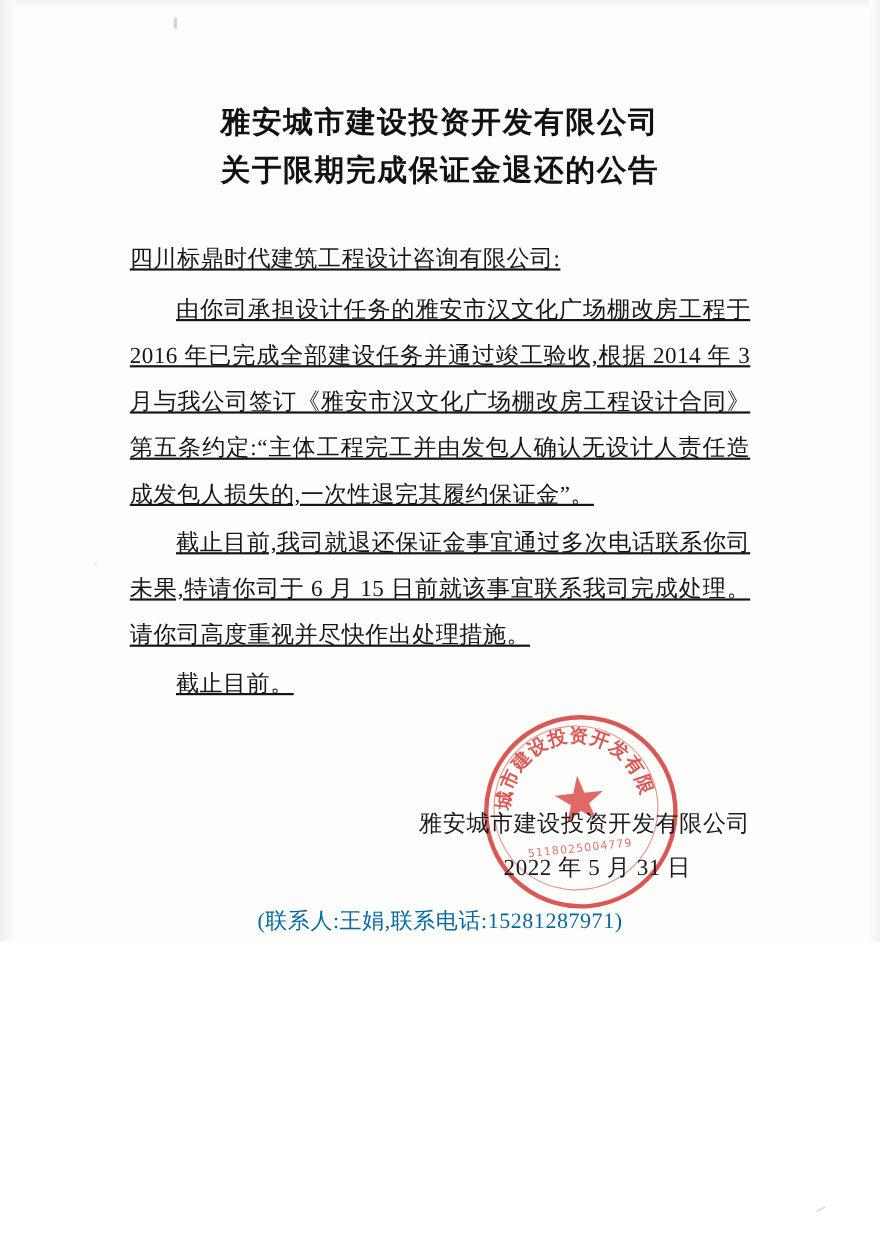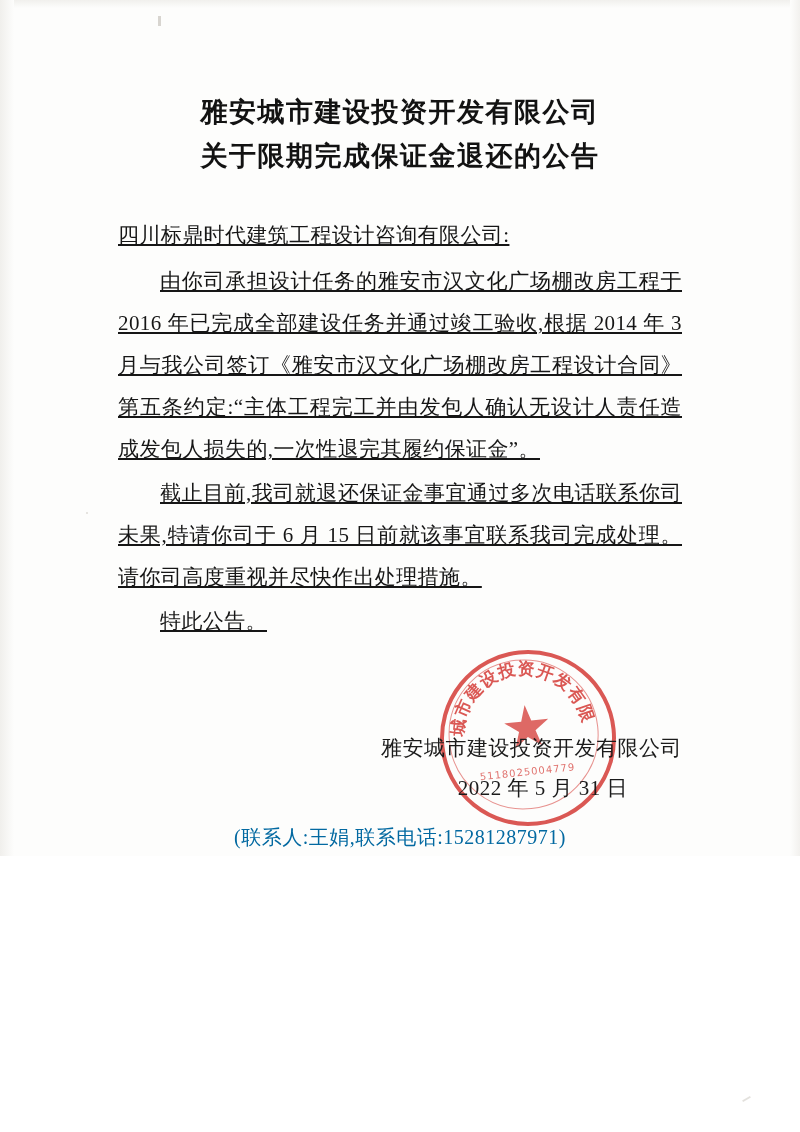--- a/index.html
+++ b/index.html
@@ -198,21 +198,21 @@
 
   <div class="title-block">
     <div class="title-line">雅安城市建设投资开发有限公司</div>
     <div class="title-line">关于限期完成保证金退还的公告</div>
   </div>
 
   <div class="body-block">
     <p class="para salutation">四川标鼎时代建筑工程设计咨询有限公司:</p>
     <p class="para indent">由你司承担设计任务的雅安市汉文化广场棚改房工程于 2016 年已完成全部建设任务并通过竣工验收,根据 2014 年 3 月与我公司签订《雅安市汉文化广场棚改房工程设计合同》第五条约定:“主体工程完工并由发包人确认无设计人责任造成发包人损失的,一次性退完其履约保证金”。</p>
     <p class="para indent">截止目前,我司就退还保证金事宜通过多次电话联系你司未果,特请你司于 6 月 15 日前就该事宜联系我司完成处理。请你司高度重视并尽快作出处理措施。</p>
-    <p class="para indent">特此公告。</p>
+    <p class="para indent">截止目前。</p>
   </div>
 
   <div class="seal">
     <div class="seal-inner-ring"></div>
     <svg class="seal-text-svg" viewBox="0 0 160 160">
       <defs>
         <path id="sealArc" d="M 20,80 A 60,60 0 0 1 140,80"></path>
       </defs>
       <text>
         <textPath href="#sealArc" startOffset="50%" text-anchor="middle">雅安城市建设投资开发有限公司</textPath>

